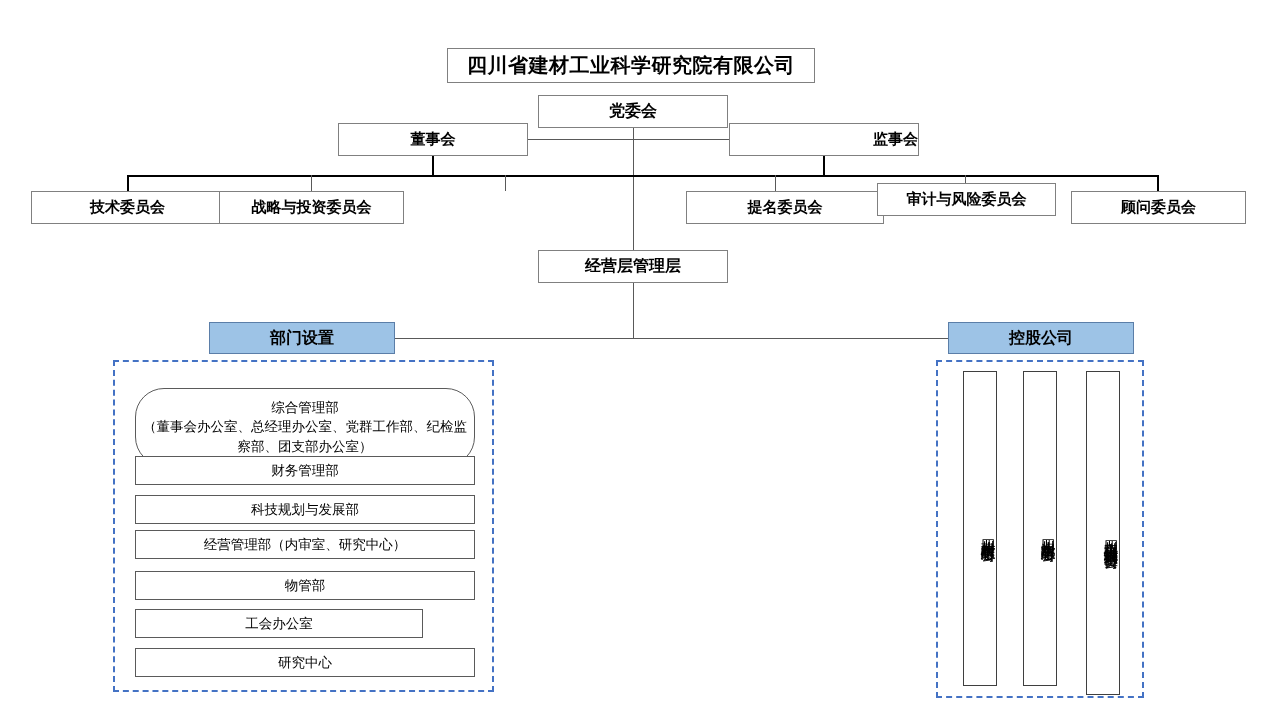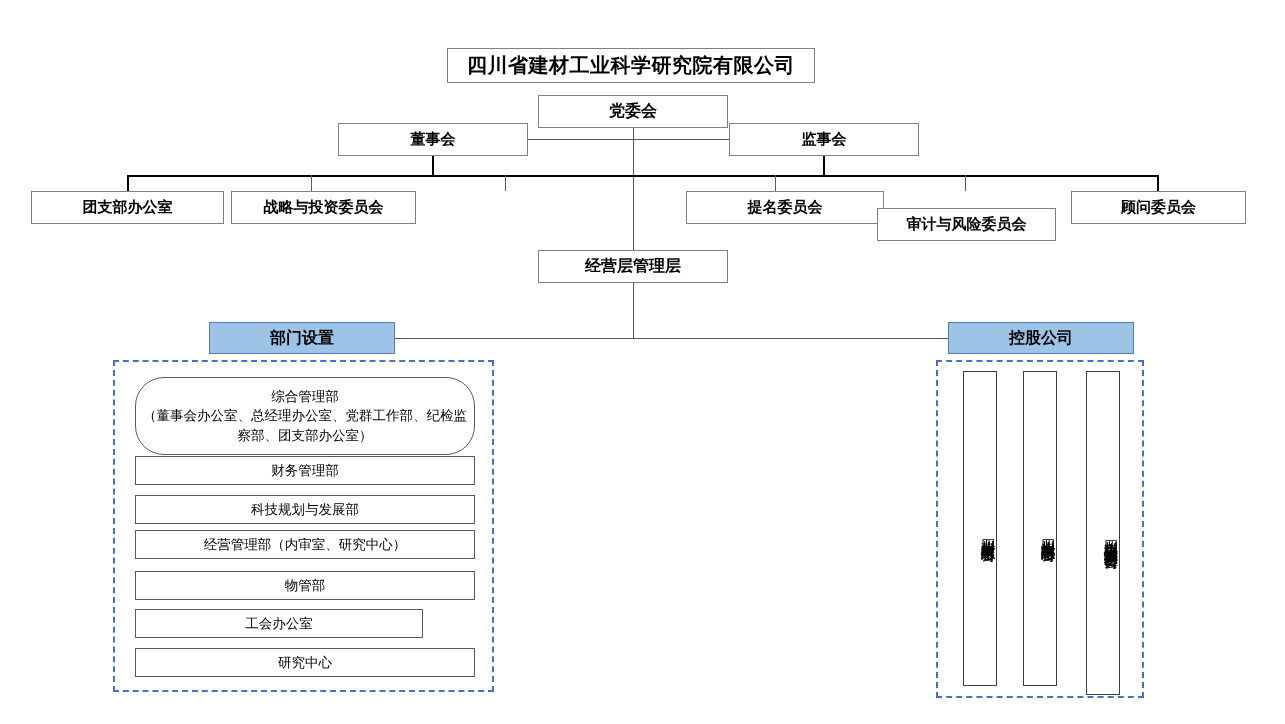--- a/index.html
+++ b/index.html
@@ -109,48 +109,48 @@
 
   <div class="node lvl2" style="left:538px; top:75px; width:190px; height:33px;">
     <span>党委会</span>
   </div>
 
   <div class="ln v" style="left:633px; top:108px; width:1px; height:230px;"></div>
 
   <div class="node lvl3" style="left:338px; top:123px; width:190px; height:33px;">
     <span>董事会</span>
   </div>
-  <div class="node lvl3" style="left:729px; top:123px; width:190px; height:33px;">
+  <div class="node lvl3" style="left:729px; top:123px; width:190px; height:33px;justify-content:flex-end;">
     <span>监事会</span>
   </div>
 
   <div class="ln h" style="left:528px; top:139px; width:201px; height:1px;"></div>
 
   <div class="ln thick-v" style="left:432px; top:156px; width:2px; height:20px;"></div>
   <div class="ln thick-h" style="left:127px; top:175px; width:507px; height:2px;"></div>
   <div class="ln thick-v" style="left:127px; top:175px; width:2px; height:16px;"></div>
   <div class="ln v" style="left:311px; top:175px; width:1px; height:16px;"></div>
   <div class="ln v" style="left:505px; top:175px; width:1px; height:16px;"></div>
 
   <div class="ln thick-v" style="left:823px; top:156px; width:2px; height:20px;"></div>
   <div class="ln thick-h" style="left:634px; top:175px; width:525px; height:2px;"></div>
   <div class="ln v" style="left:775px; top:175px; width:1px; height:16px;"></div>
   <div class="ln v" style="left:965px; top:175px; width:1px; height:16px;"></div>
   <div class="ln thick-v" style="left:1157px; top:175px; width:2px; height:16px;"></div>
 
   <div class="node committee" style="left:31px; top:191px; width:193px; height:33px;">
-    <span>团支部办公室</span>
-  </div>
-  <div class="node committee" style="left:219px; top:191px; width:185px; height:33px;margin-left:12px;">
+    <span>技术委员会</span>
+  </div>
+  <div class="node committee" style="left:219px; top:191px; width:185px; height:33px;">
     <span>战略与投资委员会</span>
   </div>
   <div class="node committee" style="left:686px; top:191px; width:198px; height:33px;">
     <span>提名委员会</span>
   </div>
-  <div class="node committee" style="left:877px; top:208px; width:179px; height:33px;">
+  <div class="node committee" style="left:877px; top:183px; width:179px; height:33px;">
     <span>审计与风险委员会</span>
   </div>
   <div class="node committee" style="left:1071px; top:191px; width:175px; height:33px;">
     <span>顾问委员会</span>
   </div>
 
   <div class="node mgmt" style="left:538px; top:250px; width:190px; height:33px;">
     <span>经营层管理层</span>
   </div>
 
@@ -158,21 +158,21 @@
 
   <div class="node hdr" style="left:209px; top:322px; width:186px; height:32px;">
     <span>部门设置</span>
   </div>
   <div class="node hdr" style="left:948px; top:322px; width:186px; height:32px;">
     <span>控股公司</span>
   </div>
 
   <div class="group-frame" style="left:113px; top:360px; width:381px; height:332px;"></div>
 
-  <div class="node dept" style="left:135px; top:377px; width:340px; height:78px;border-radius:29px;">
+  <div class="node dept" style="left:135px; top:388px; width:340px; height:78px;border-radius:29px;">
     <span style="white-space:pre-line;">综合管理部
 （董事会办公室、总经理办公室、党群工作部、纪检监察部、团支部办公室）</span>
   </div>
   <div class="node dept" style="left:135px; top:495px; width:340px; height:29px;">
     <span>科技规划与发展部</span>
   </div>
   <div class="node dept" style="left:135px; top:456px; width:340px; height:29px;">
     <span>财务管理部</span>
   </div>
   <div class="node dept" style="left:135px; top:530px; width:340px; height:29px;">

